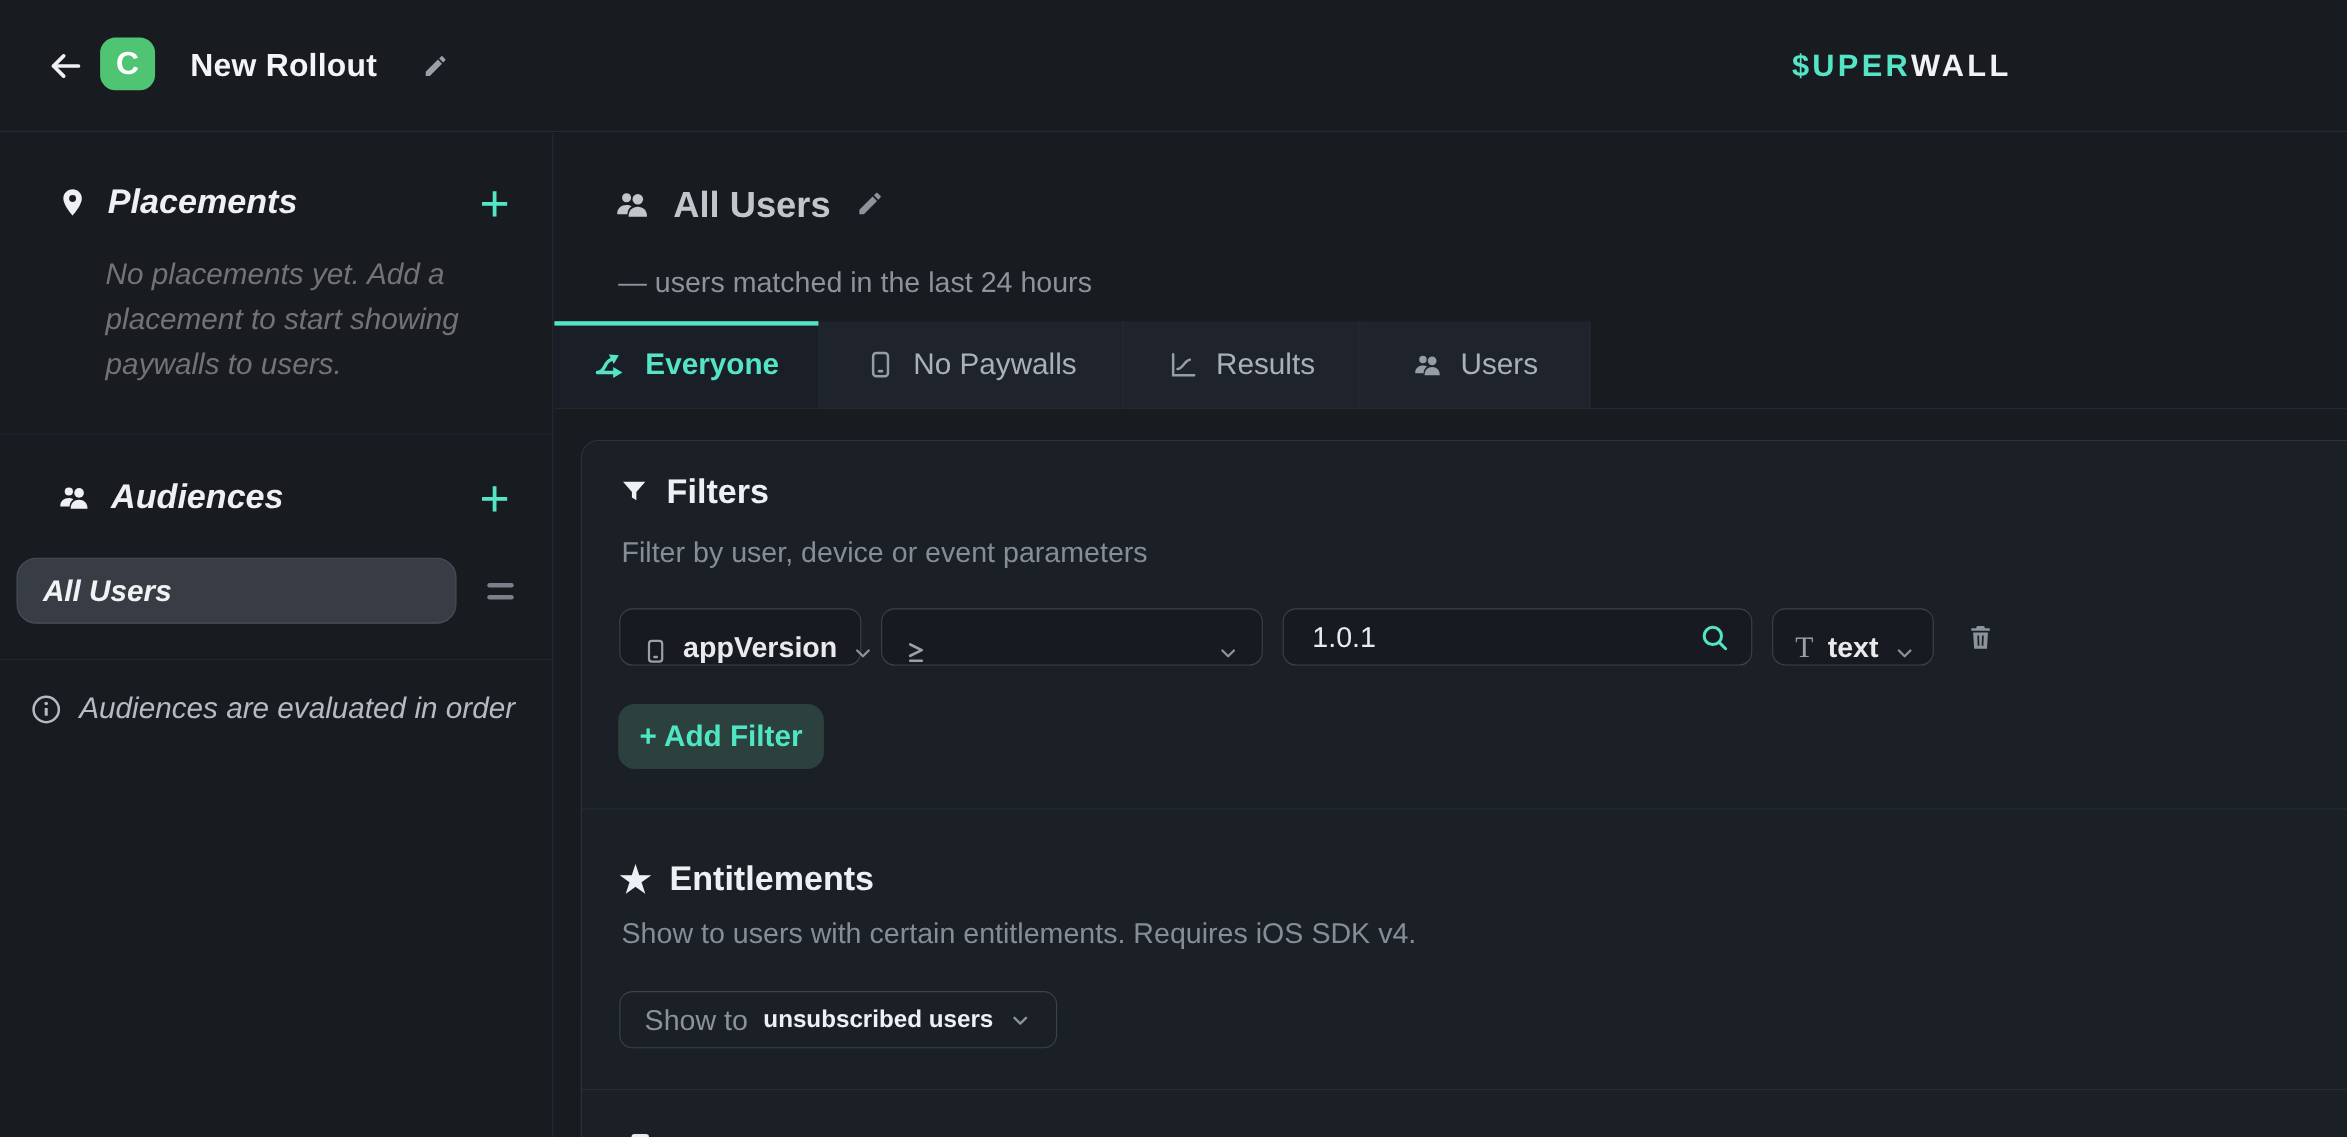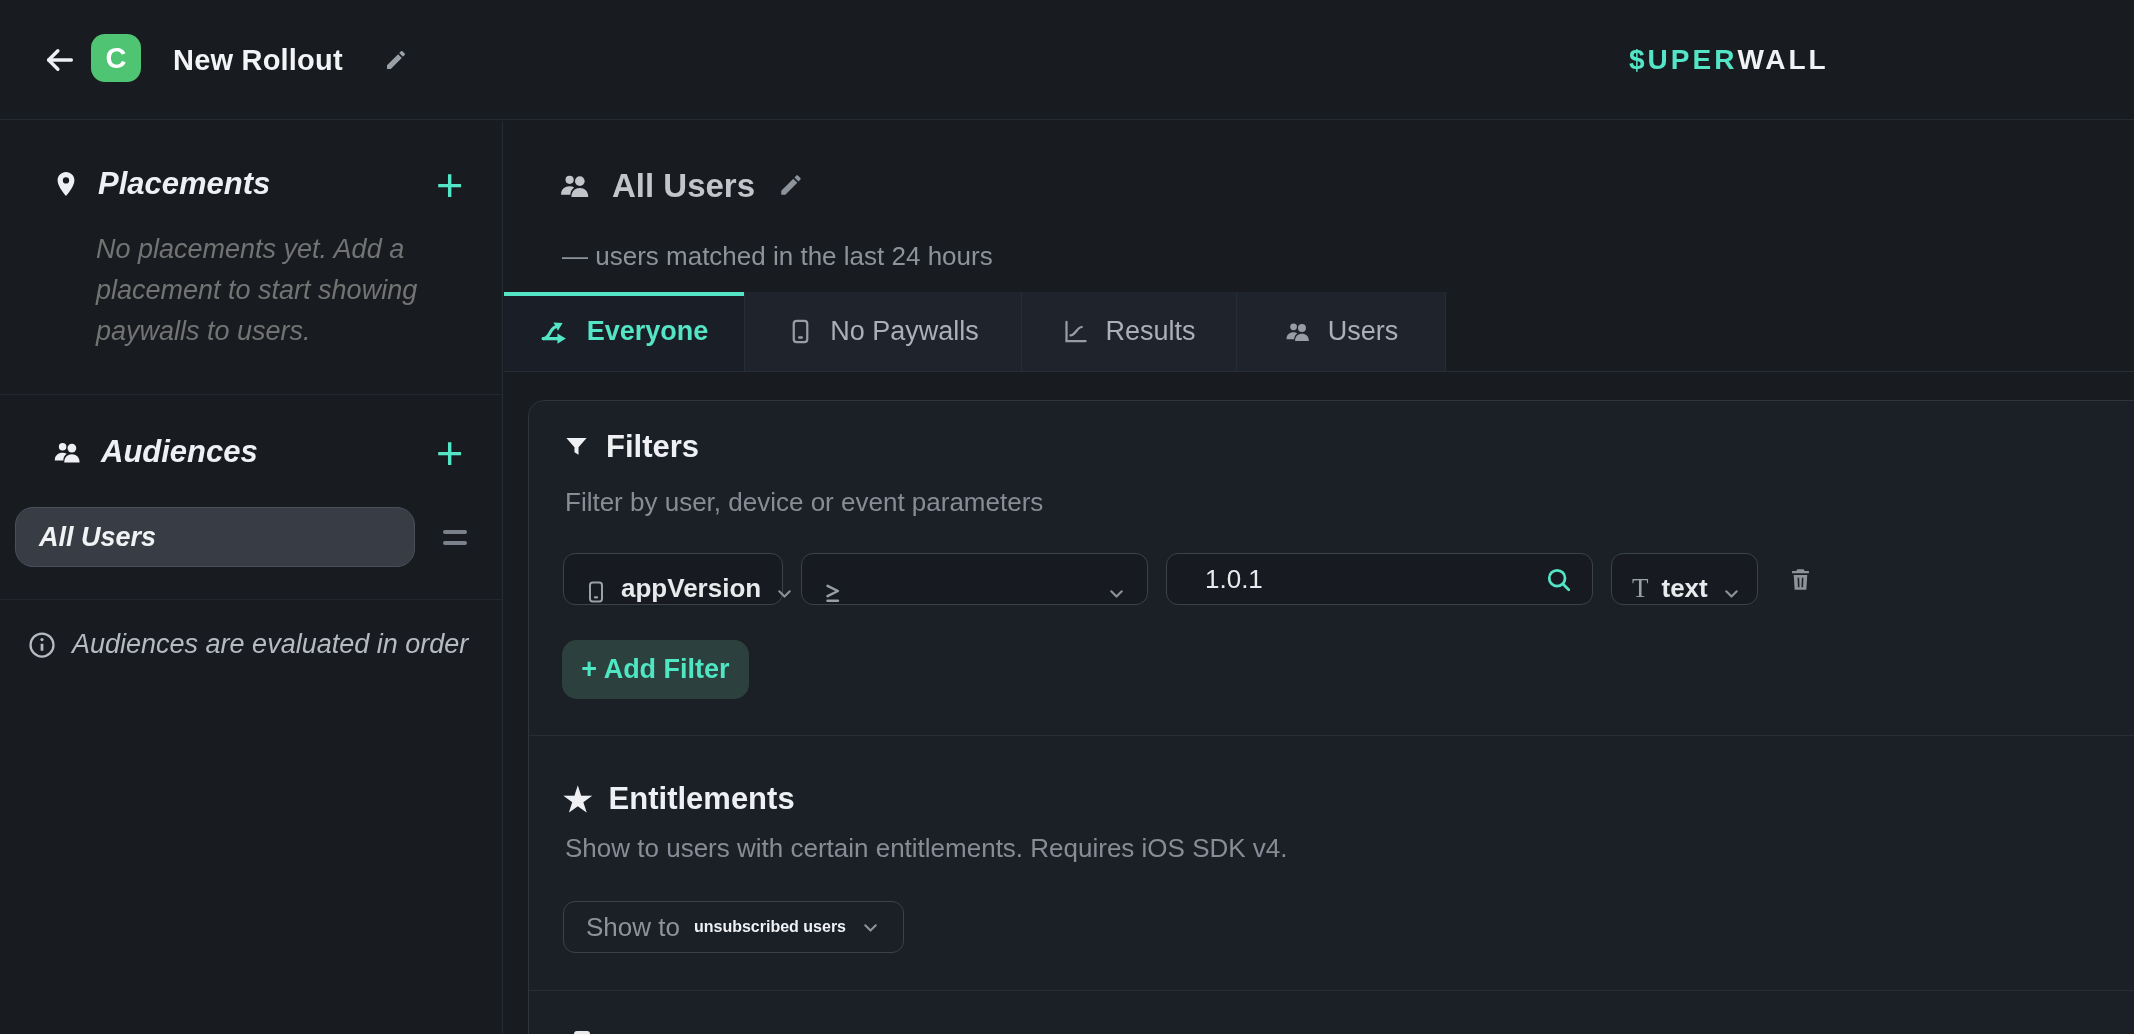--- a/index.html
+++ b/index.html
@@ -72,35 +72,35 @@
     font-size:31px; font-weight:700; color:#eef0f3; }
   .sec-sub { position:absolute; left:36px; font-size:26px; color:#868d96; }
 
   .filter-row { position:absolute; left:34px; top:152px; display:flex; align-items:center; gap:18px; }
   .pill { height:52px; border:1.5px solid #3b424b; border-radius:12px; background:rgba(0,0,0,.14);
     display:flex; align-items:flex-end; gap:13px; padding:0 20px; cursor:pointer; }
   .pill .plabel { font-size:26px; font-weight:600; color:#e8eaec; white-space:nowrap; }
   .pill .picon { color:#9aa0a8; display:flex; align-items:center; }
   .pill-property { width:220px; }
   .pill-operator { width:347px; }
-  .pill-value { width:427px; position:relative; padding:12px; cursor:text; }
+  .pill-value { width:427px; position:relative; padding:0; cursor:text; }
   .pill-value input { width:100%; height:100%; background:transparent; border:none; outline:none;
     color:#e8eaec; font-size:26px; font-family:"Liberation Sans", sans-serif; padding:0 64px 0 26px; }
   .pill-value .search { position:absolute; right:18px; top:11px; color:#54e5c6; cursor:pointer; }
   .pill-type { width:147px; justify-content:space-between; }
   .type-T { font-family:"Liberation Serif", serif; font-size:27px; color:#9aa0a8; }
   .trash-btn { margin-left:11px; color:#8d939b; cursor:pointer; display:flex; }
   .add-filter { position:absolute; left:33px; top:239px; width:187px; height:59px;
     background:#2c413e; border:none; border-radius:15px; color:#4fe6c4;
     font-size:27px; font-weight:700; cursor:pointer; font-family:"Liberation Sans", sans-serif; }
 
   .show-to-pill { position:absolute; left:34px; top:500px; height:52px; border:1.5px solid #3b424b;
     border-radius:12px; display:inline-flex; align-items:center; gap:14px; padding:0 22px; cursor:pointer; }
   .show-to-pill .lab { font-size:26px; color:#8d939b; }
-  .show-to-pill .val { font-size:16px; font-weight:600; color:#eef0f3; }
+  .show-to-pill .val { font-size:22px; font-weight:600; color:#eef0f3; }
   .star-glyph { font-size:33px; line-height:1; color:#eef0f3; }
   .next-section-sliver { position:absolute; left:45px; top:630px; width:16px; height:10px;
     background:#e8eaec; border-radius:3px; }
   .chev { color:#8d939b; display:flex; }
 </style>
 </head>
 <body>
 
 <div class="app">
 

